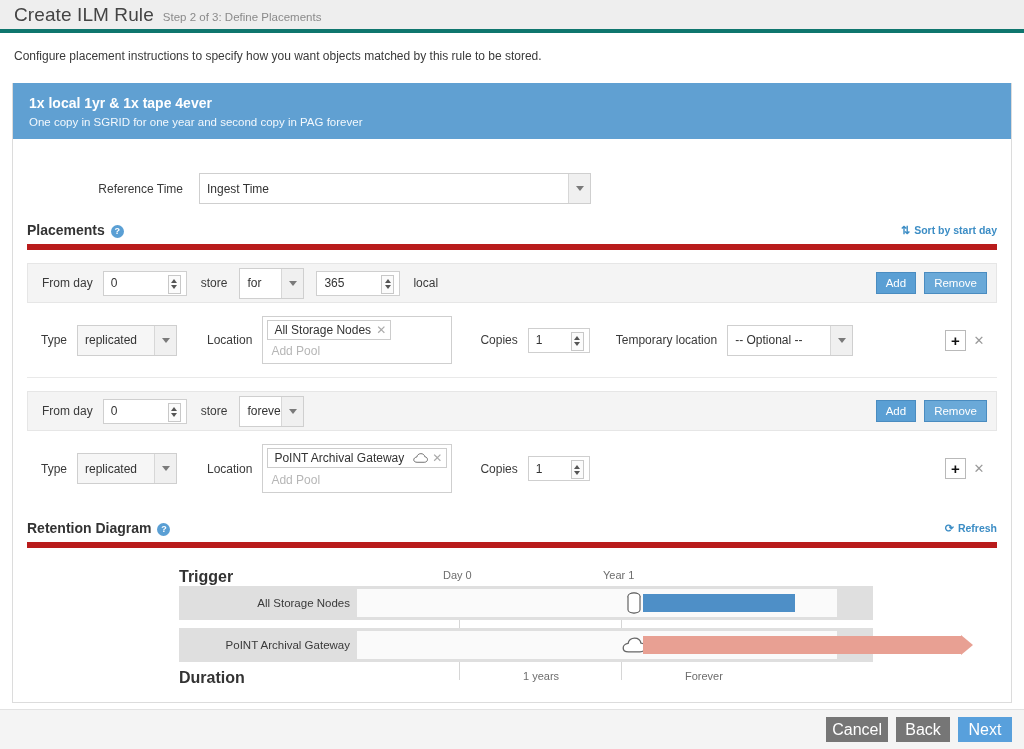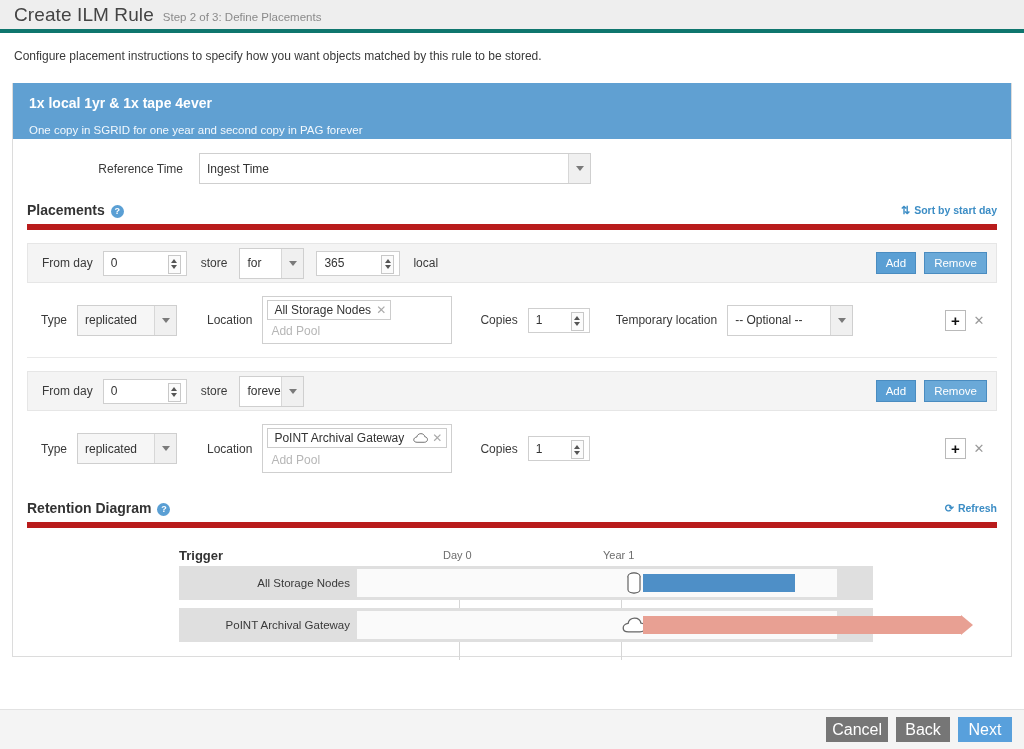--- a/index.html
+++ b/index.html
@@ -66,31 +66,31 @@
     box-sizing: border-box;
   }
   .panel-head-title {
     font-size: 14px;
     font-weight: bold;
     line-height: 18px;
   }
   .panel-head-sub {
     font-size: 11.5px;
     line-height: 17px;
-    margin-top: 10px;
+    margin-top: 2px;
     color: #f2f8fd;
   }
 
   .panel-body { padding: 0 14px 14px 14px; }
 
   
   .ref-row {
     display: flex;
     align-items: center;
-    padding: 14px 0 18px 0;
+    padding: 34px 0 18px 0;
   }
   .ref-label {
     width: 172px;
     font-size: 12px;
     color: #3a3a3a;
     text-align: right;
     padding-right: 16px;
     box-sizing: border-box;
   }
   .sel {
@@ -291,21 +291,21 @@
 
   
   .diagram { margin-top: 14px; }
   .diag-area { margin-top: 18px; position: relative; }
 
   .diag-grid-label {
     position: absolute;
     font-size: 11px;
     color: #6d6d6d;
   }
-  .bold-lbl { font-weight: bold; color: #333; font-size: 13px; }
+  .bold-lbl { font-weight: bold; color: #333; font-size: 16px; }
 
   .track {
     background: #dfdfdf;
     height: 34px;
     display: flex;
     align-items: center;
     position: relative;
     box-sizing: border-box;
   }
   .track-name {
@@ -581,20 +581,25 @@
             <span class="track-name">PoINT Archival Gateway</span>
             <span class="track-canvas">
               <svg style="position:absolute;left:265px;top:6px;" width="24" height="16" viewBox="0 0 20 13">
                 <path d="M5.4 12.2h9.6c2.6 0 4.3-1.7 4.3-3.7 0-1.9-1.5-3.5-3.5-3.6C15.3 2.2 13.1.7 10.5.7 7.7.7 5.4 2.7 5.1 5.2 2.9 5.4 1 7 1 8.9c0 1.9 1.7 3.3 4.4 3.3z" fill="#fff" stroke="#666" stroke-width="1.1"></path>
               </svg>
               <span class="bar-salmon" style="left:286px;width:318px;"></span>
               <span class="bar-arrow" style="left:604px;"></span>
             </span>
           </div>
 
+          <div style="position:relative;height:22px;margin-top:4px;">
+            <span class="bold-lbl" style="position:absolute;left:152px;top:3px;">Duration</span>
+            <span class="diag-grid-label" style="left:496px;top:4px;">1 years</span>
+            <span class="diag-grid-label" style="left:658px;top:4px;">Forever</span>
+          </div>
         </div>
 
       </div>
     </div>
 
   </div>
 </div>
 
 <div class="footer">
   <button class="fbtn fbtn-grey">Cancel</button>

